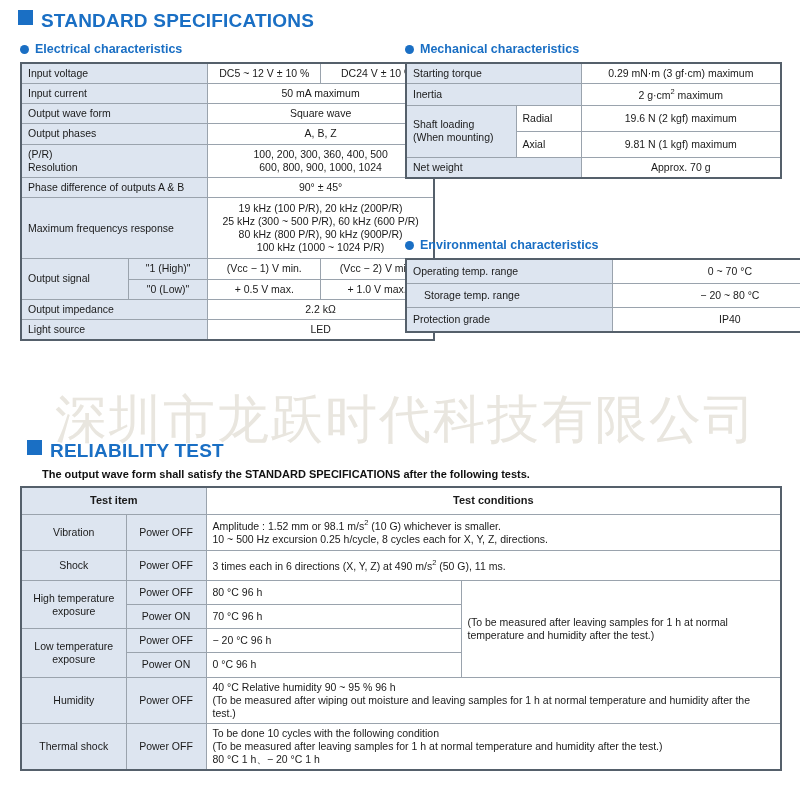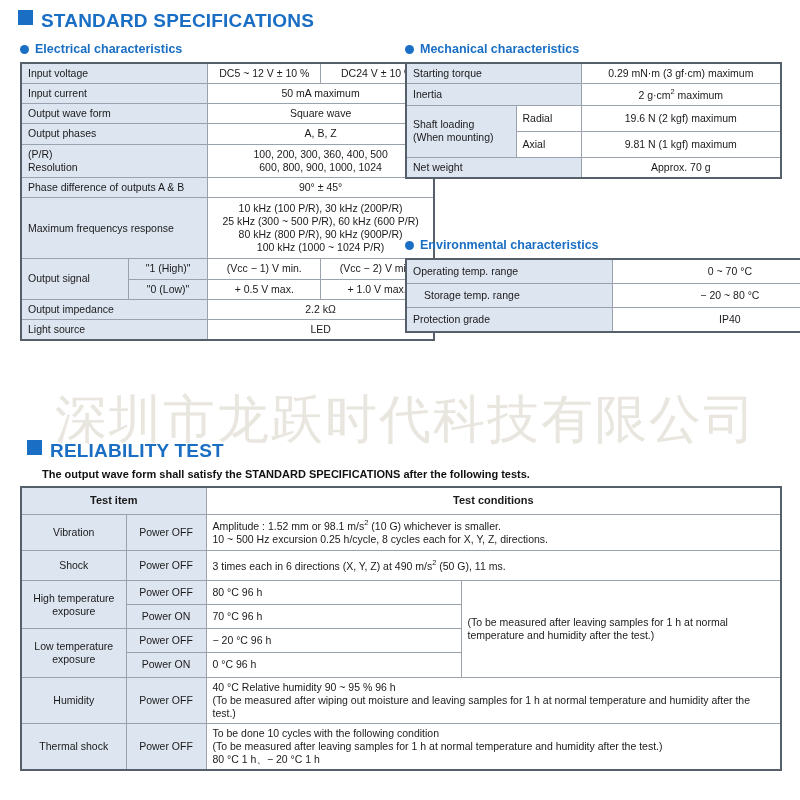--- a/index.html
+++ b/index.html
@@ -133,21 +133,21 @@
             <div>600, 800, 900, 1000, 1024</div>
           </td>
         </tr>
         <tr>
           <td class="lbl lft" colspan="2">Phase difference of outputs A &amp; B</td>
           <td class="ctr" colspan="2">90° ± 45°</td>
         </tr>
         <tr>
           <td class="lbl lft" colspan="2">Maximum frequencys response</td>
           <td class="ctr" colspan="2" style="padding:4px 4px;">
-            <div>10 kHz (100 P/R), 30 kHz (200P/R)</div>
+            <div>19 kHz (100 P/R), 20 kHz (200P/R)</div>
             <div>25 kHz (300 ~ 500 P/R), 60 kHz (600 P/R)</div>
             <div>80 kHz (800 P/R), 90 kHz (900P/R)</div>
             <div>100 kHz (1000 ~ 1024 P/R)</div>
           </td>
         </tr>
         <tr>
           <td class="lbl lft" rowspan="2">Output signal</td>
           <td class="lbl ctr">"1 (High)"</td>
           <td class="ctr">(Vcc − 1) V min.</td>
           <td class="ctr">(Vcc − 2) V min.</td>

